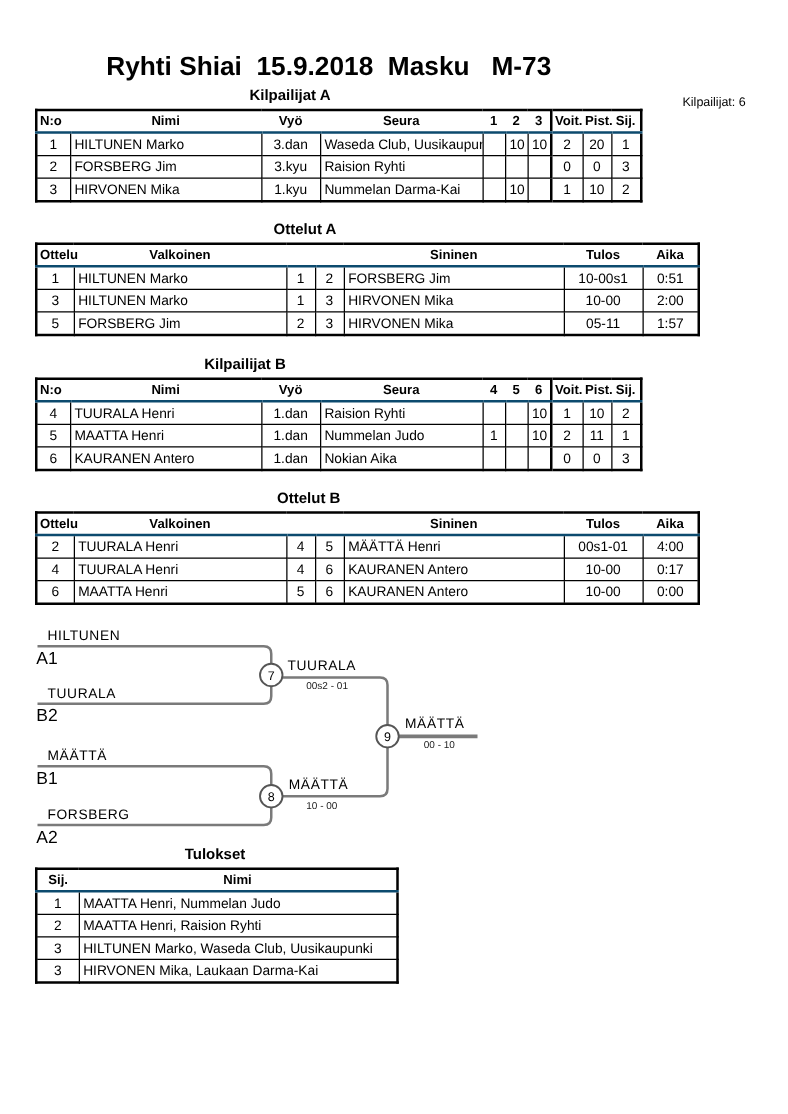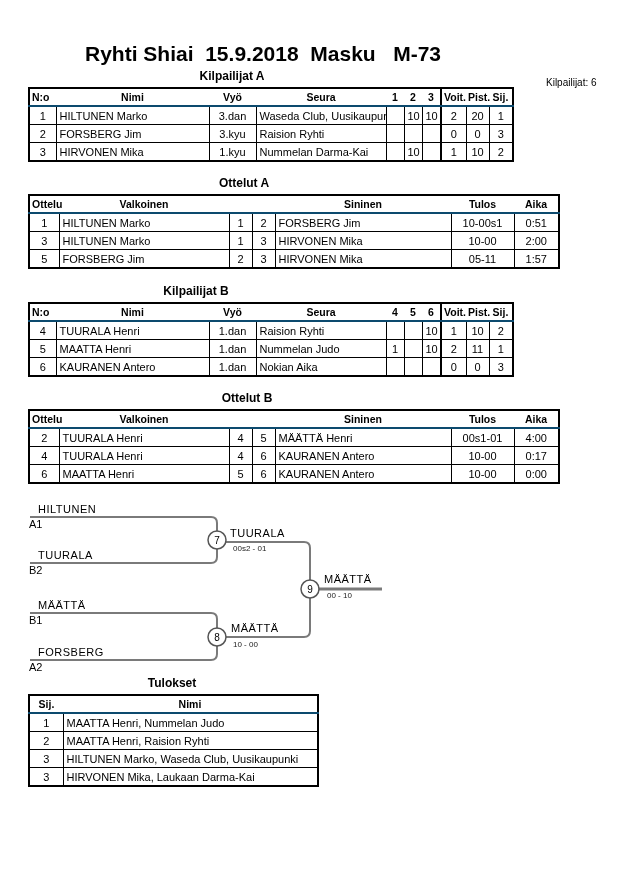--- a/index.html
+++ b/index.html
@@ -10,22 +10,22 @@
   .sec{transform:translateX(-50%);font-size:12px;font-weight:bold;white-space:nowrap;}
   .pcount{font-size:10px;white-space:nowrap;}
   table{border-collapse:collapse;table-layout:fixed;position:absolute;background:#fff;}
   table{border:2px solid #000;}
   td{border:1px solid #000;font-size:11px;height:17px;padding:0 3px;white-space:nowrap;overflow:hidden;}
   th{border:none;border-bottom:2px solid #0c4a6e;font-size:10.5px;font-weight:bold;height:16px;padding:0 2px;white-space:nowrap;overflow:visible;}
   .thl{border-left:2px solid #000 !important;margin-top:12px;}
   .c{text-align:center;}
   .l{text-align:left;}
   .bk-name{position:absolute;font-size:11px;white-space:pre;letter-spacing:.5px;}
-  .bk-seed{position:absolute;font-size:11px;white-space:pre;}
-  .bk-score{position:absolute;font-size:8px;color:#222;white-space:pre;}
+  .bk-seed{position:absolute;font-size:14px;white-space:pre;}
+  .bk-score{position:absolute;font-size:8px;color:#222;white-space:pre;margin-left:12px;}
   svg text{font-family:"Liberation Sans",sans-serif;}
 </style>
 </head>
 <body>
 
 <div class="page">
 
   <div class="abs title">Ryhti Shiai  15.9.2018  Masku   M-73</div>
   <div class="abs pcount" style="left:546px;top:67px;margin-top:10px;">Kilpailijat: 6</div>
 

